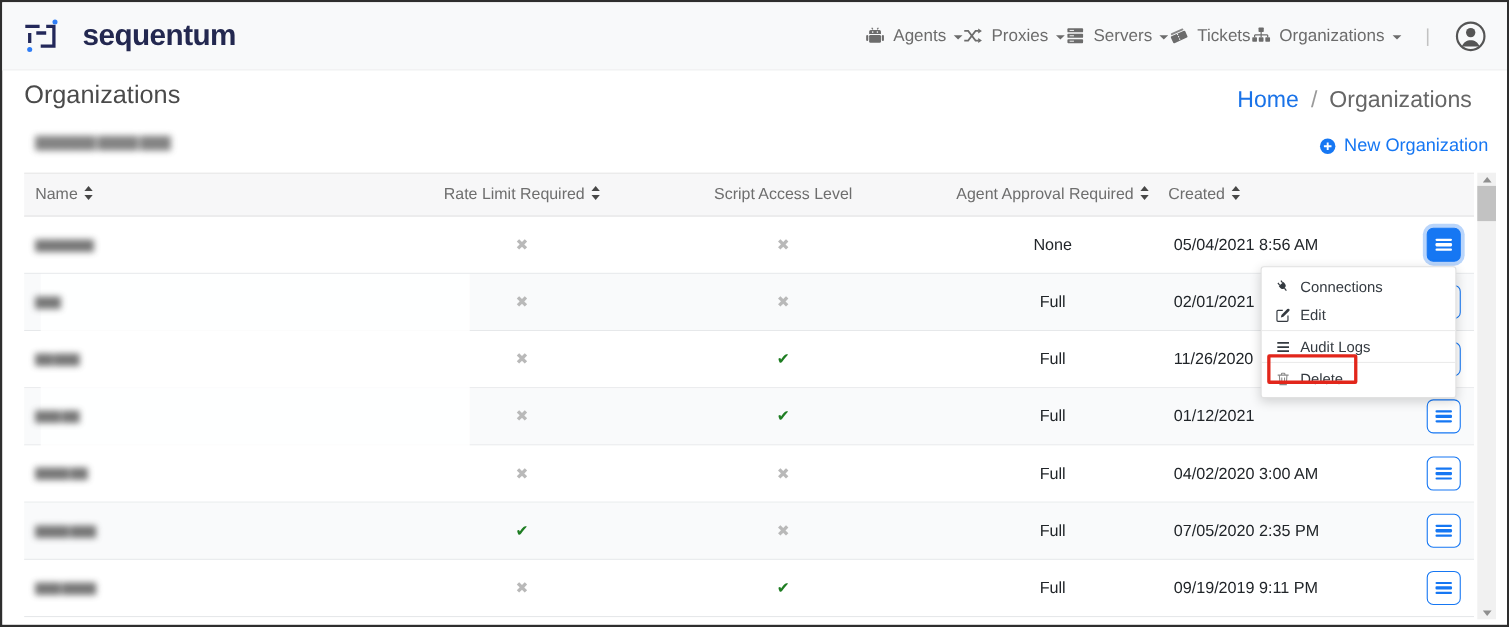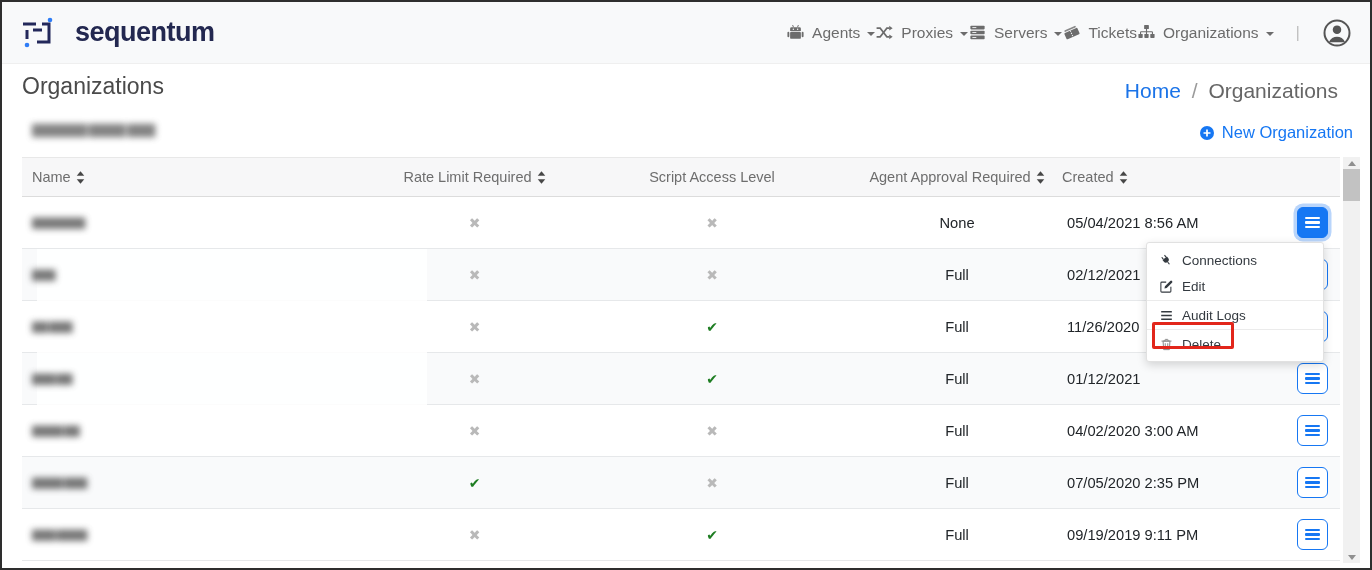--- a/index.html
+++ b/index.html
@@ -26,21 +26,21 @@
   .breadcrumb .sep { color:#9a9a9a; margin:0 5px; }
   .breadcrumb .cur { color:#666; }
   .subtitle-smudge { position:absolute; left:30px; top:120px; font-size:13px; color:#5a5a5a; filter:blur(3px); opacity:.75; letter-spacing:-1px; }
   .new-org { position:absolute; right:17px; top:121px; display:flex; align-items:center; gap:7px; color:#1677f3; font-size:16.5px; cursor:pointer; }
   .new-org .ic svg { width:16px; height:16px; display:block; }
 
   
   .table { position:absolute; left:20px; top:155px; width:1318px; }
   .tr { display:grid; grid-template-columns:355px 195px 280px 210px 180px 98px; align-items:center; }
   .thead .tr { height:40px; background:#f7f7f8; border-top:1px solid #e8e8e8; border-bottom:1px solid #dcdcdc; color:#6e6e6e; font-size:14.5px; }
-  .th { display:flex; align-items:center; gap:5px; }
+  .th { display:flex; gap:5px; }
   .th.c, .td.c { justify-content:center; text-align:center; }
   .th:first-child, .td:first-child { padding-left:10px; }
   .th .sort svg { width:9px; height:13px; display:block; color:#474747; }
   .tbody .tr { height:52px; border-bottom:1px solid #e6e8ea; font-size:14.7px; color:#212529; background:#fff; }
   .tbody .tr:nth-child(even) { background:#f9fafb; }
   .td { display:flex; align-items:center; }
   .td.created { padding-left:5px; }
   .mark { font-size:14px; }
   .mark.no { color:#b9b9b9; font-weight:bold; }
   .mark.yes { color:#1e7d22; font-weight:bold; }
@@ -260,21 +260,21 @@
           <div class="td c">
             <span class="mark no">✖</span>
           </div>
           <div class="td c">
             <span class="mark no">✖</span>
           </div>
           <div class="td c">
             <span>Full</span>
           </div>
           <div class="td created">
-            <span>02/12/2021</span>
+            <span>02/01/2021</span>
           </div>
           <div class="td actions">
             <div class="mbtn outline">
               <span class="bars">
                 <i></i>
                 <i></i>
                 <i></i>
               </span>
             </div>
           </div>

